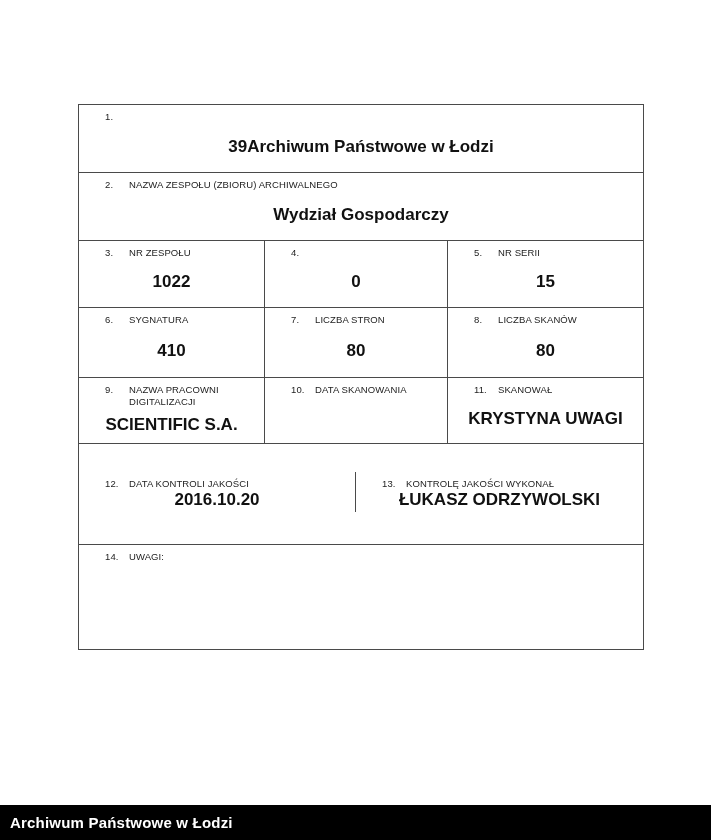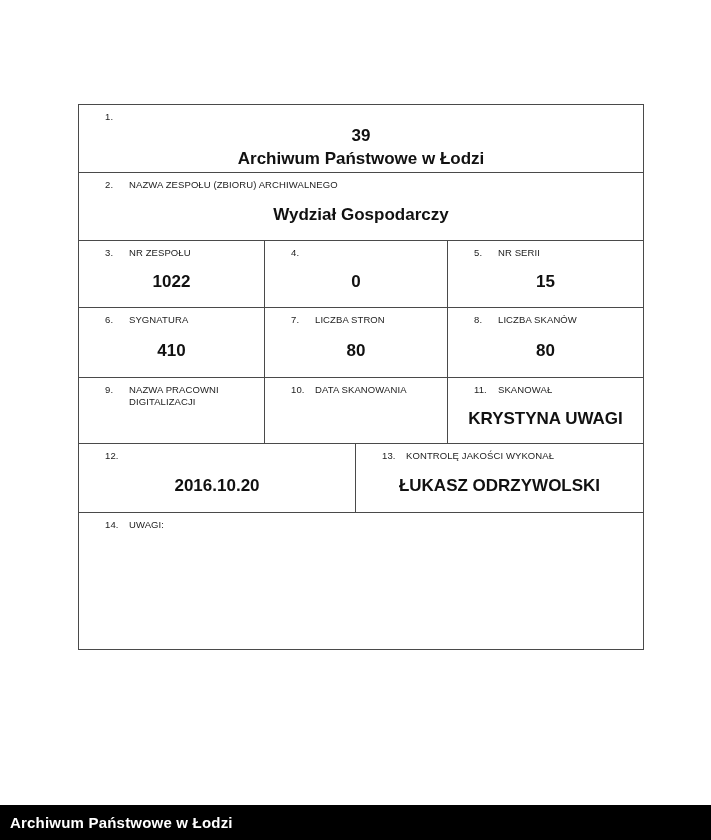--- a/index.html
+++ b/index.html
@@ -21,22 +21,22 @@
     display: flex;
     flex-direction: column;
   }
   .row { display: flex; flex-shrink: 0; border-top: 1px solid #4a4a4a; }
   .row:first-child { border-top: none; }
   .row-1 { height: 67px; }
   .row-2 { height: 68px; }
   .row-3 { height: 67px; }
   .row-4 { height: 70px; }
   .row-5 { height: 66px; }
-  .row-6 { height: 69px; }
-  .row-7 { flex: 1; }
+  .row-6 { height: 69px; align-items: flex-end; }
+  .row-7 { flex: 1; margin-top: 32px; }
 
   .cell {
     display: flex;
     flex-direction: column;
     border-left: 1px solid #4a4a4a;
     overflow: hidden;
   }
   .cell:first-child { border-left: none; }
   .cell-full { width: 100%; }
   .col-a { width: 185px; }
@@ -61,21 +61,21 @@
     flex: 1;
     display: flex;
     align-items: center;
     justify-content: center;
     text-align: center;
     font-weight: bold;
     font-size: 17px;
     color: #111111;
     padding-bottom: 2px;
   }
-  .val-area.two-line { flex-direction: column; line-height: 23px; }
+  .val-area.two-line { flex-direction: row; line-height: 23px; }
 
   .footer-bar {
     position: absolute;
     left: 0; top: 805px;
     width: 711px; height: 35px;
     background: #000000;
     display: flex;
     align-items: center;
     padding-left: 10px;
   }
@@ -161,40 +161,42 @@
         <div class="val-area">80</div>
       </div>
     </div>
 
     <div class="row row-5">
       <div class="cell col-a">
         <div class="lbl">
           <span class="num">9.</span>
           <span class="txt">NAZWA PRACOWNI DIGITALIZACJI</span>
         </div>
+        <div class="val-area">SCIENTIFIC S.A.</div>
       </div>
       <div class="cell col-b">
         <div class="lbl">
           <span class="num">10.</span>
           <span class="txt">DATA SKANOWANIA</span>
         </div>
       </div>
       <div class="cell col-c">
         <div class="lbl">
           <span class="num">11.</span>
           <span class="txt">SKANOWAŁ</span>
         </div>
         <div class="val-area">KRYSTYNA UWAGI</div>
       </div>
     </div>
 
     <div class="row row-6">
       <div class="cell col-half-a">
         <div class="lbl">
           <span class="num">12.</span>
+          <span class="txt">DATA KONTROLI JAKOŚCI</span>
         </div>
         <div class="val-area">2016.10.20</div>
       </div>
       <div class="cell col-half-b">
         <div class="lbl">
           <span class="num">13.</span>
           <span class="txt">KONTROLĘ JAKOŚCI WYKONAŁ</span>
         </div>
         <div class="val-area">ŁUKASZ ODRZYWOLSKI</div>
       </div>

